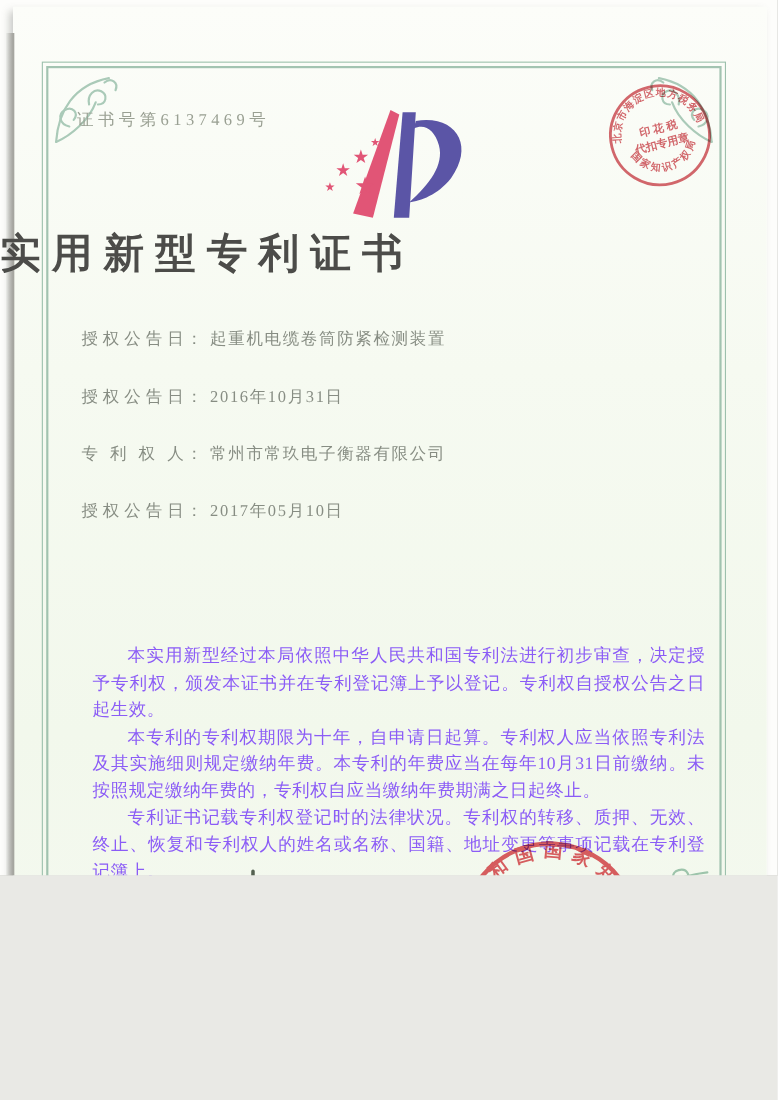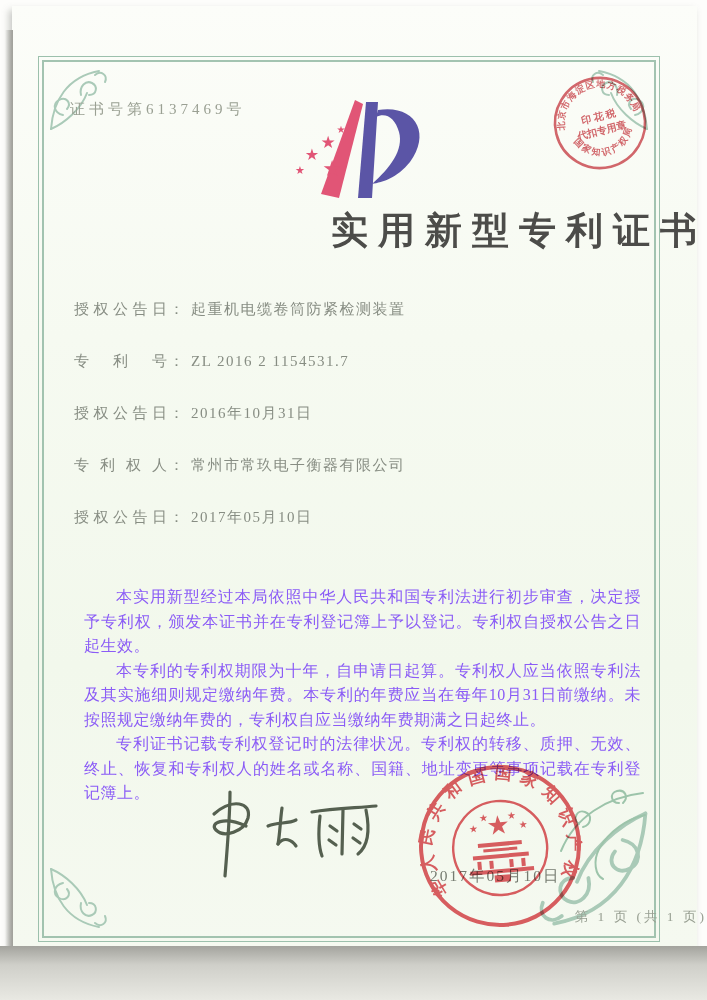--- a/index.html
+++ b/index.html
@@ -1,16 +1,16 @@
 <!DOCTYPE html>
 <html><head>
 <meta charset="utf-8">
 <style>
   html,body{margin:0;padding:0;background:#e9e9e5;}
-  #stage{position:relative;width:707px;height:1000px;background:#fdfdfb;overflow:hidden;
+  #stage{position:relative;width:707px;height:796px;background:#fdfdfb;overflow:hidden;
          outline:1px solid #b5b5b0;font-family:"Liberation Serif","DejaVu Serif",serif;}
   
   .sheet{position:absolute;left:12px;top:6px;width:685px;height:942px;
          background:linear-gradient(180deg,#fcfdf9 0%,#f6faf1 35%,#f2f8ec 70%,#f5f9f0 100%);
          box-shadow:-3px 4px 7px rgba(100,104,96,.35);}
   .photo-edge-left{position:absolute;left:5px;top:30px;width:8px;height:930px;
          background:linear-gradient(90deg,rgba(255,255,255,0),#9d9d97);}
   .photo-edge-bottom{position:absolute;left:0;top:946px;width:707px;height:54px;
          background:linear-gradient(180deg,#a3a39d 0%,#cfcfc9 35%,#e9e9e3 100%);}
   
@@ -18,21 +18,21 @@
          border:1px solid #9cc0ac;}
   .frame::after{content:"";position:absolute;inset:3px;border:2px solid rgba(134,176,154,.75);}
   .ornament{position:absolute;opacity:.85;}
   .orn-tl{left:8px;top:8px;}
   .orn-tr{right:8px;top:8px;transform:scaleX(-1);}
   .orn-bl{left:8px;bottom:8px;transform:scaleY(-1);}
   .orn-br{right:6px;bottom:6px;transform:scale(-1,-1);}
   
   .cert-no{position:absolute;left:70px;top:100px;font-size:15px;letter-spacing:4px;
          color:#9aa093;}
-  .title{position:absolute;left:0;right:0;top:206px;margin:0;text-align:right;
+  .title{position:absolute;left:0;right:0;top:206px;margin:0;text-align:left;
          font-size:37px;font-weight:bold;letter-spacing:10px;color:#4c4c49;}
   .fields{position:absolute;left:74px;top:298px;width:540px;font-size:15px;color:#878d83;}
   .field-row{line-height:22px;margin-bottom:30px;letter-spacing:1px;white-space:nowrap;}
   .flabel{display:inline-block;width:94px;text-align:justify;text-align-last:justify;}
   .fsep{margin:0 6px 0 1px;}
   .fvalue{letter-spacing:1.5px;margin-top:30px;}
   .body-text{position:absolute;left:84px;top:585px;width:557px;font-size:16px;
          line-height:24.5px;color:#8b5cf6;text-align:justify;letter-spacing:.5px;}
   .body-text p{margin:0;text-indent:2em;}
   .signer{position:absolute;left:82px;top:812px;font-size:16.5px;line-height:30px;color:#6c7166;}
@@ -120,23 +120,20 @@
       <text x="59" y="43" font-size="10" text-anchor="middle">★</text>
       <text x="18" y="84" font-size="11" text-anchor="middle">★</text>
     </g>
   </svg>
 
   <h1 class="title">实用新型专利证书</h1>
 
   <div class="fields">
     <div class="field-row">
       <span class="flabel">授权公告日</span><span class="fsep">：</span><span class="fvalue">起重机电缆卷筒防紧检测装置</span>
-    </div>
-    <div class="field-row">
-      <span class="flabel">专利号</span><span class="fsep">：</span><span class="fvalue">ZL 2016 2 1154531.7</span>
     </div>
     <div class="field-row">
       <span class="flabel">授权公告日</span><span class="fsep">：</span><span class="fvalue">2016年10月31日</span>
     </div>
     <div class="field-row">
       <span class="flabel">专利权人</span><span class="fsep">：</span><span class="fvalue">常州市常玖电子衡器有限公司</span>
     </div>
     <div class="field-row">
       <span class="flabel">授权公告日</span><span class="fsep">：</span><span class="fvalue">2017年05月10日</span>
     </div>

